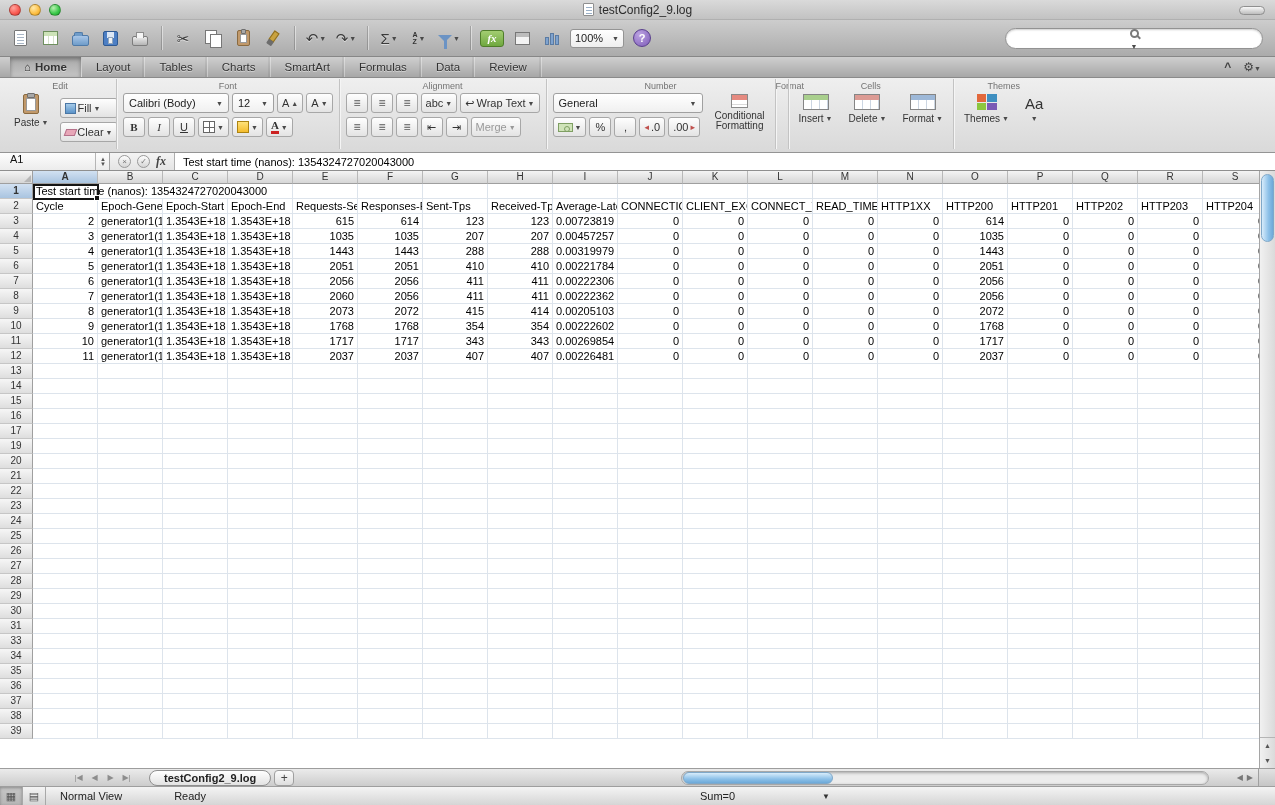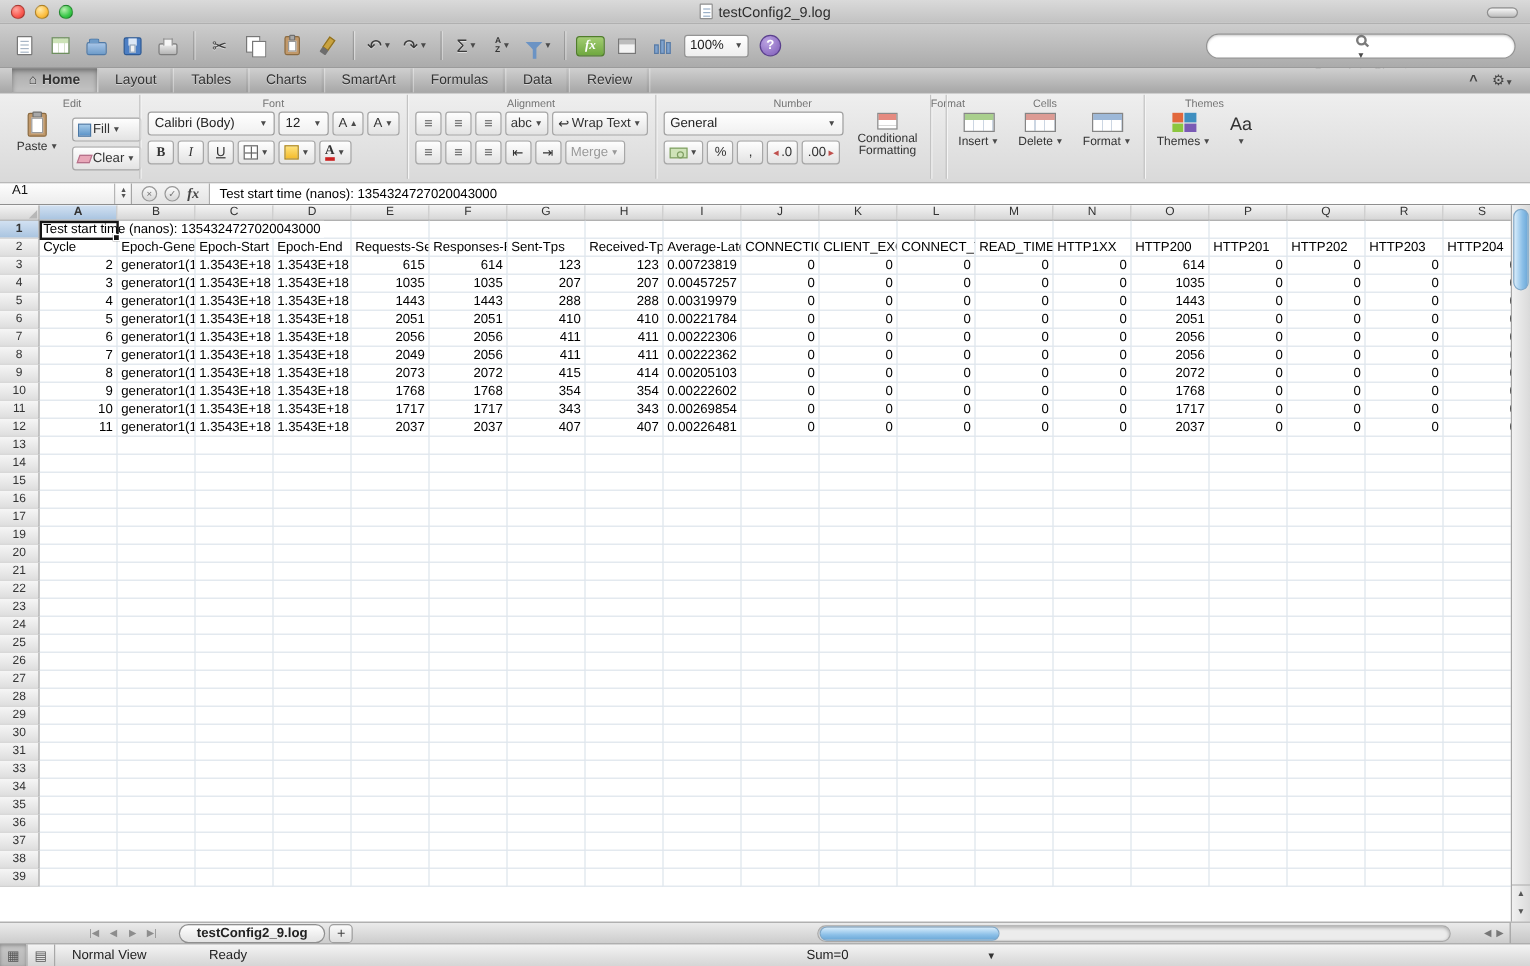--- a/index.html
+++ b/index.html
@@ -142,21 +142,21 @@
 .brbtns{position:absolute;right:22px;display:flex;gap:4px;font-size:8px;color:#777;}
 .corner2{position:absolute;right:0;top:0;width:17px;height:17px;background:linear-gradient(#e2e2e2,#c6c6c6);border-left:1px solid #a0a0a0;}
 
 
 .statusbar{flex:0 0 19px;background:linear-gradient(#f4f4f4,#d5d5d5);border-top:1px solid #9e9e9e;display:flex;align-items:center;font-size:11px;color:#222;position:relative;}
 .viewbtns{display:flex;height:100%;}
 .viewbtn{width:23px;display:flex;align-items:center;justify-content:center;border-right:1px solid #a8a8a8;font-size:11px;color:#555;}
 .viewbtn.active{background:linear-gradient(#c6c6c6,#b6b6b6);box-shadow:inset 0 1px 3px rgba(0,0,0,.3);}
 .sb-view{margin-left:14px;}
 .sb-ready{margin-left:52px;}
-.sb-sum{position:absolute;left:672px;}
+.sb-sum{position:absolute;left:700px;}
 .sb-sumdd{position:absolute;left:822px;font-size:8px;color:#333;}
 </style>
 </head>
 <body>
 
 <div class="window">
 
   <div class="titlebar">
     <div class="lights">
       <span class="light red"></span>
@@ -678,21 +678,21 @@
             <div class="cell num">0</div>
             <div class="cell num">0</div>
             <div class="cell num">0</div>
           </div>
           <div class="grow">
             <div class="rh">8</div>
             <div class="cell num">7</div>
             <div class="cell txt">generator1(1</div>
             <div class="cell num">1.3543E+18</div>
             <div class="cell num">1.3543E+18</div>
-            <div class="cell num">2049</div>
+            <div class="cell num">2060</div>
             <div class="cell num">2056</div>
             <div class="cell num">411</div>
             <div class="cell num">411</div>
             <div class="cell num">0.00222362</div>
             <div class="cell num">0</div>
             <div class="cell num">0</div>
             <div class="cell num">0</div>
             <div class="cell num">0</div>
             <div class="cell num">0</div>
             <div class="cell num">2056</div>

